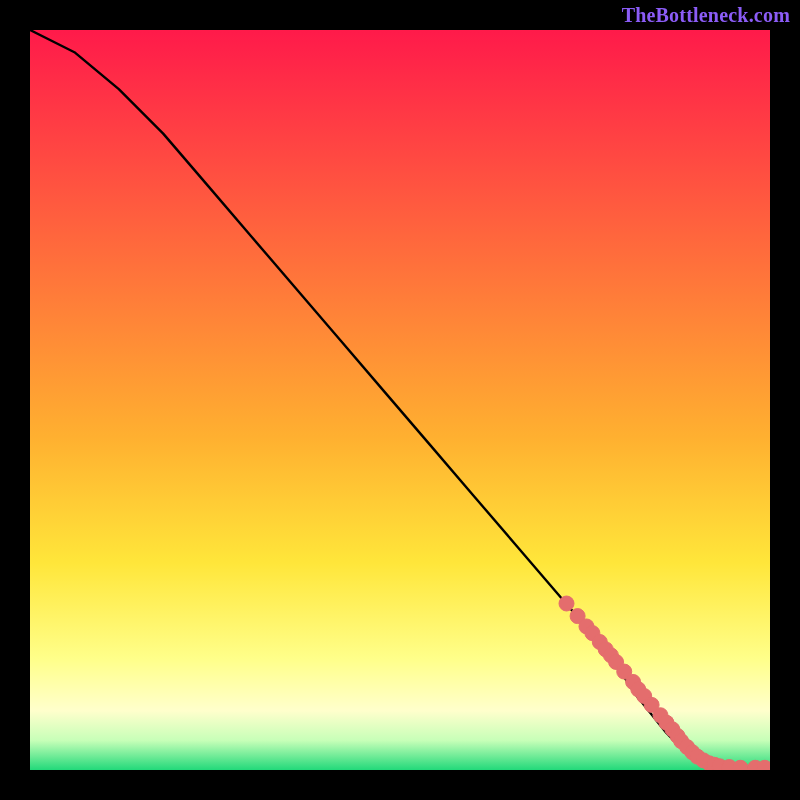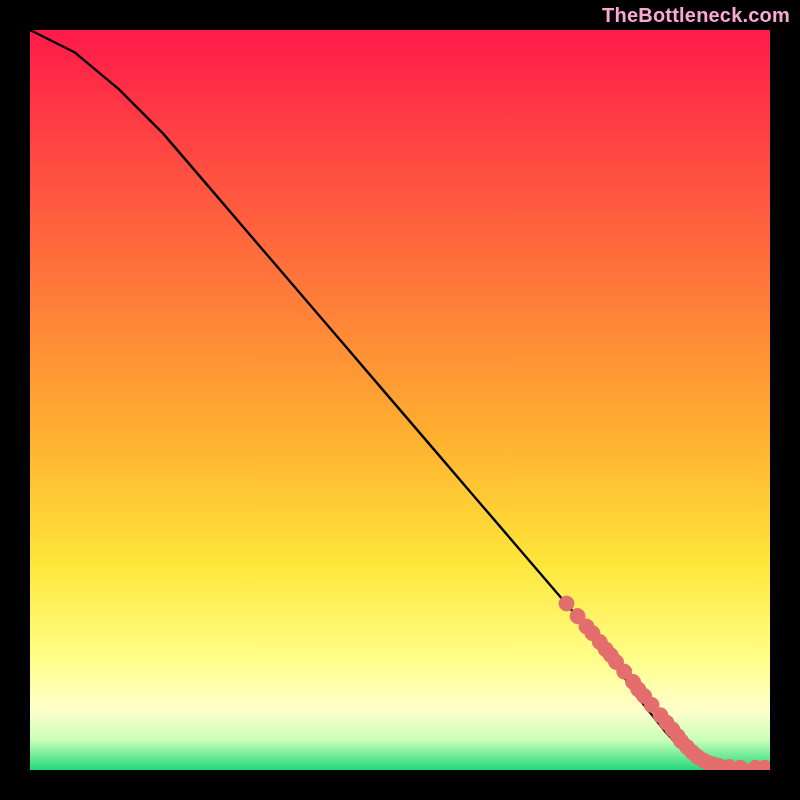--- a/index.html
+++ b/index.html
@@ -7,24 +7,24 @@
   .stage {
     position: relative;
     width: 800px;
     height: 800px;
     background: #000000;
   }
   .watermark {
     position: absolute;
     top: 4px;
     right: 10px;
-    font-family: Liberation Sans, sans-serif;
+    font-family: Liberation Serif, serif;
     font-size: 20px;
     font-weight: 600;
-    color: #f9a8d4;
+    color: #8b5cf6;
     letter-spacing: 0.2px;
   }
   .plot-area {
     position: absolute;
     left: 30px;
     top: 30px;
     width: 740px;
     height: 740px;
     overflow: hidden;
   }

